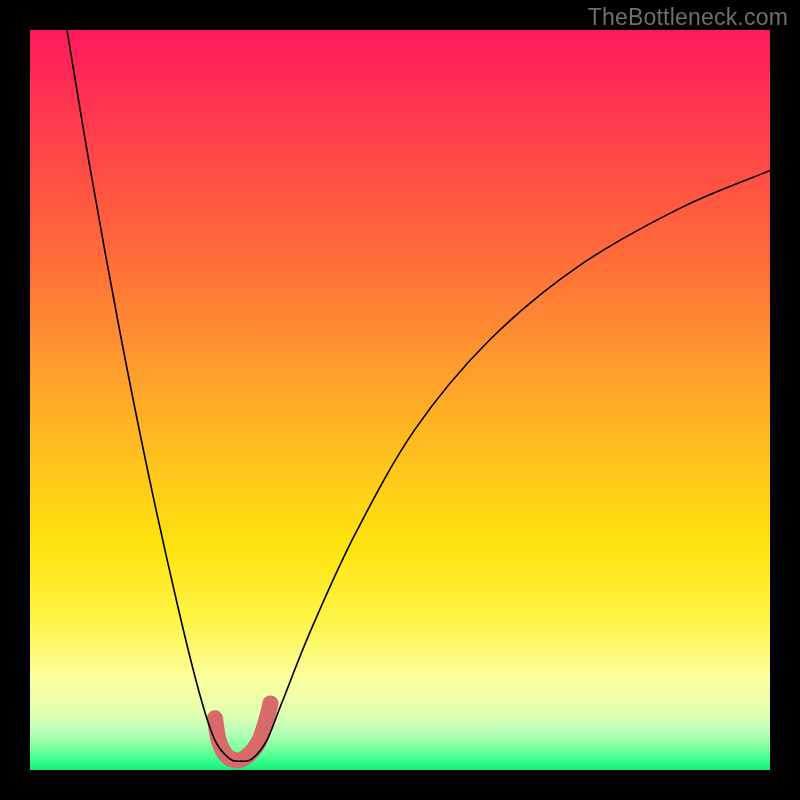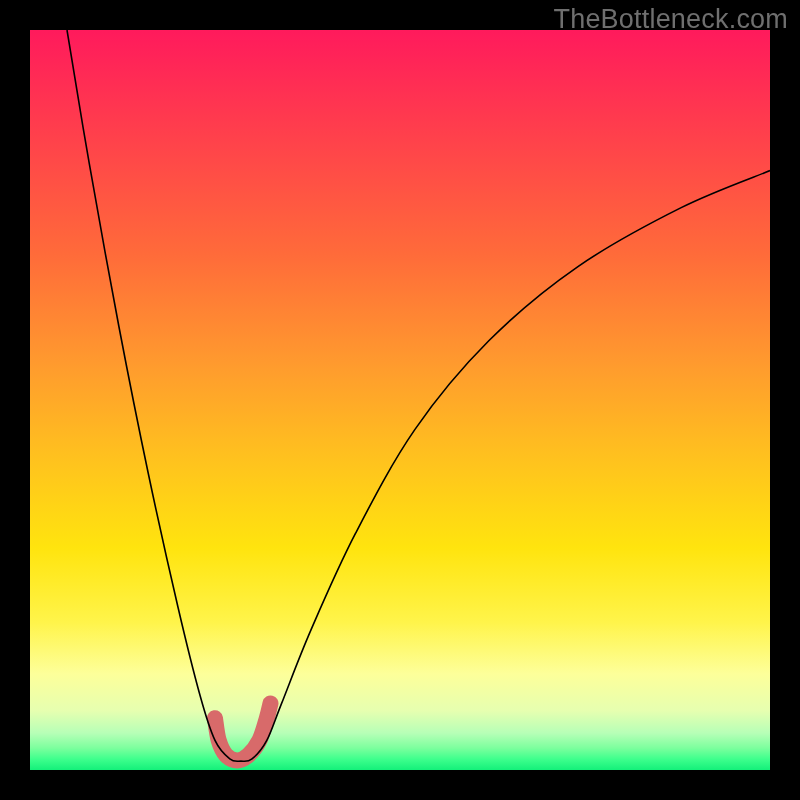--- a/index.html
+++ b/index.html
@@ -43,21 +43,21 @@
       #7dff9e 97%,
       #3fff8d 98.5%,
       #14f07a 100%
     );
   }
   .watermark {
     position: absolute;
     top: 4px;
     right: 12px;
     color: #6f6f6f;
-    font-size: 27px;
+    font-size: 23px;
     letter-spacing: 0.2px;
     font-weight: 400;
     z-index: 5;
   }
   svg.curve {
     position: absolute;
     inset: 0;
     width: 100%;
     height: 100%;
     z-index: 2;

